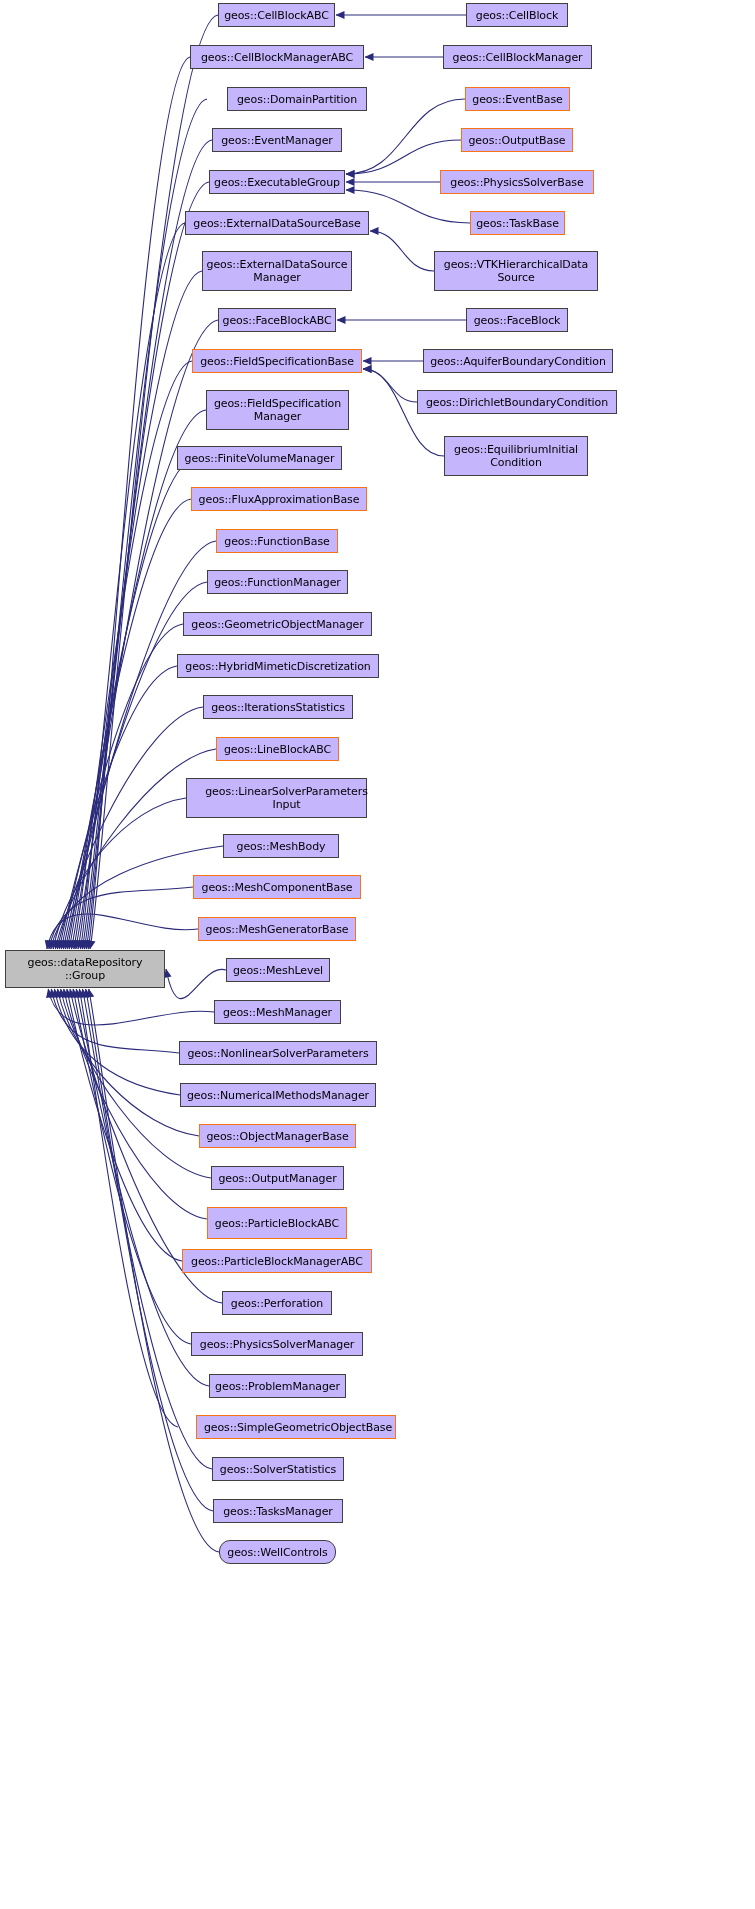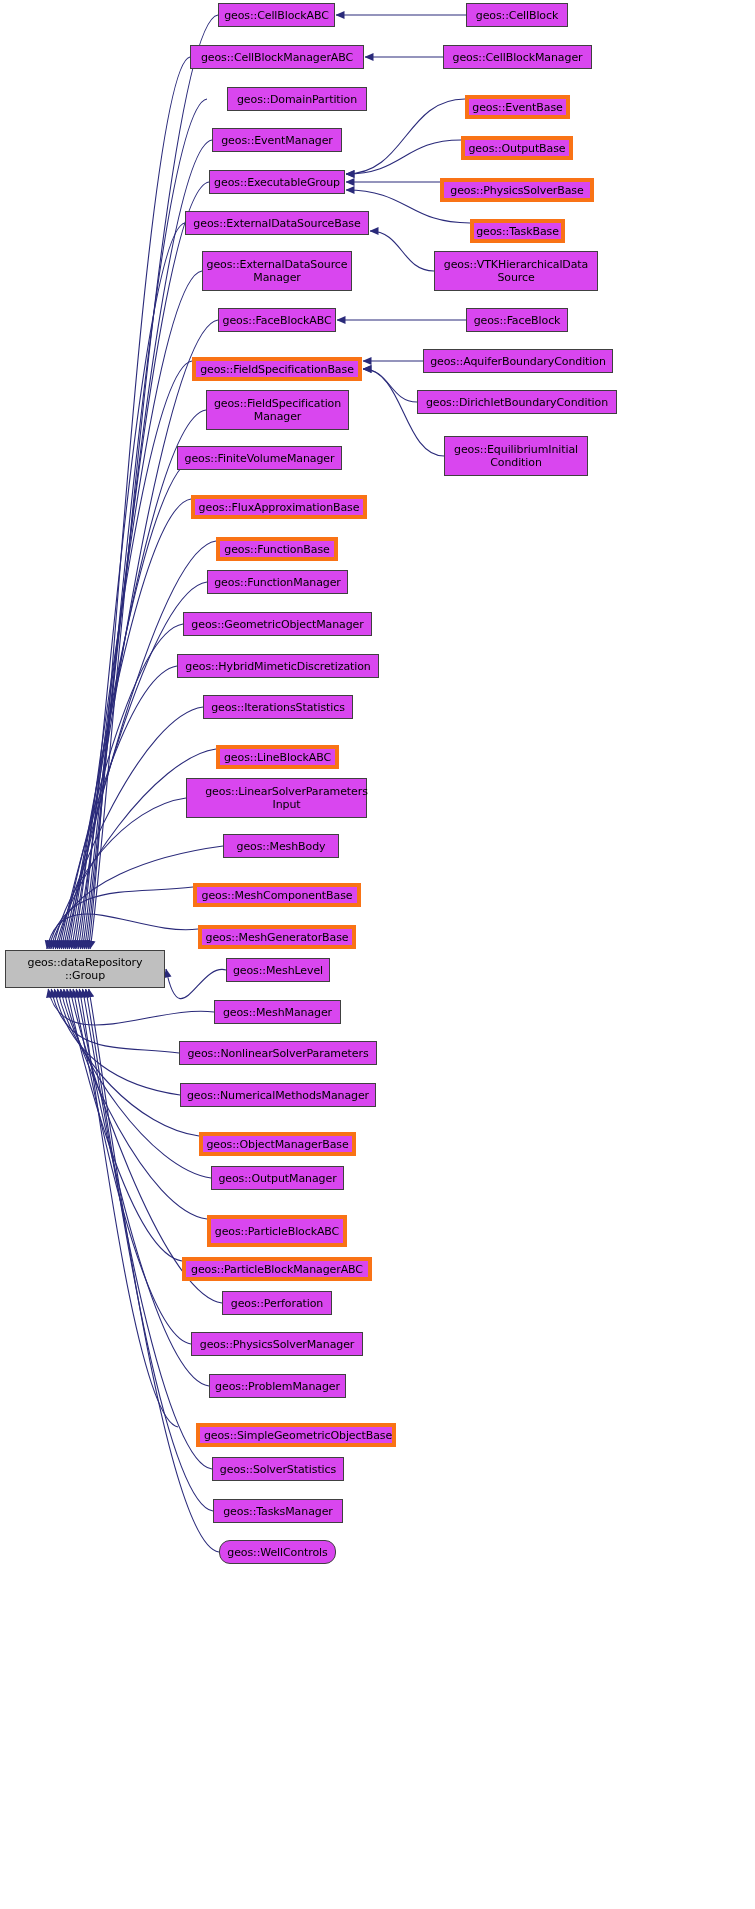--- a/index.html
+++ b/index.html
@@ -21,33 +21,32 @@
     width:755px;height:1909px;
     pointer-events:none;
   }
   .node{
     position:absolute;
     box-sizing:border-box;
     display:flex;
     align-items:center;
     justify-content:center;
     text-align:center;
-    background:#d946ef;
+    background:#c4b5fd;
     border:1px solid #404040;
     color:#000000;
     font-size:11px;
     line-height:13px;
     letter-spacing:-0.1px;
     white-space:pre-line;
     padding:0 4px;
     z-index:5;
   }
   .node.red{
-    border:4px solid #f97316;
-    margin-top:8px;
+    border:1px solid #f97316;
   }
   .node.root{
     background:#bfbfbf;
     border:1px solid #404040;
   }
 </style>
 </head>
 <body>
 
 <div id="diagram">

